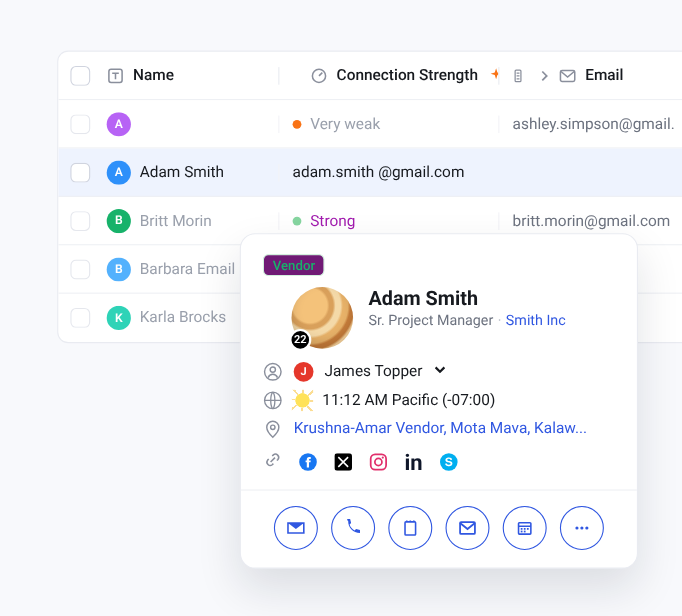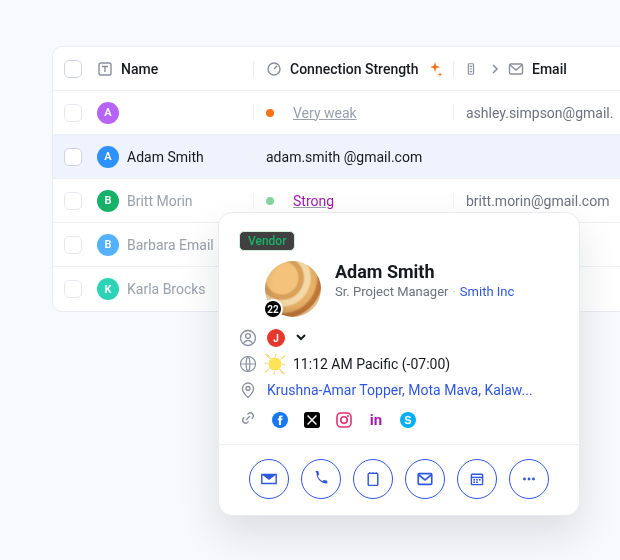--- a/index.html
+++ b/index.html
@@ -49,42 +49,42 @@
     display:inline-flex; align-items:center; justify-content:center; margin-right:8px;
   }
   .av-purple { background:#B763F5; }
   .av-blue { background:#2E90FA; }
   .av-green { background:#17B26A; }
   .av-lblue { background:#53B1FD; }
   .av-teal { background:#2ED3B7; }
 
   .name-cell { display:flex; align-items:center; color:#171A1F; }
   .name-cell.faded { color:#9AA0AC; }
-  .strength { display:flex; align-items:center; gap:19px; color:#9AA0AC;text-decoration:underline; }
+  .strength { display:flex; align-items:center; gap:8px; color:#9AA0AC; }
   .strength .dot { width:8px; height:8px; border-radius:50%; }
   .dot-orange { background:#F97316; }
   .dot-green { background:#86D5A0; }
   .email { color:#6C727F; }
   .email.active { color:#171A1F; }
 
   
   .card {
     position:absolute;
     top:212px;
     left:218px;
     width:362px;
     background:#fff;
     border:1px solid #E9EBF1;
     border-radius:14px;
     box-shadow:0 18px 40px rgba(16,24,40,0.12);
     padding:18px 20px 16px 20px;
   }
   .tag {
     display:inline-block;
-    background:#404040;
+    background:#701a75;
     color:#17B26A;
     border:1px solid #D2F0DD;
     border-radius:5px;
     font-size:12px;
     font-weight:500;
     padding:2px 8px 2px 8px;
     margin-bottom:10px;
   }
   .hero { display:flex; gap:14px; align-items:flex-start; margin-bottom:12px;}
   .big-avatar {
@@ -154,21 +154,21 @@
     </div>
     <div class="cell cell-col">
       <span class="hicon">
         <svg viewBox="0 0 16 16" width="16" height="16" fill="none" stroke="currentColor" stroke-width="1.4">
             <rect x="2" y="2" width="12" height="12" rx="2"></rect>
             <path d="M5 5.5h6M8 5.5V11"></path>
           </svg>
       </span>
       <span>Name</span>
     </div>
-    <div class="cell cell-col" style="border-left:1px solid #E9EBF1; padding-left:12px;">
+    <div class="cell cell-col" style="border-left:1px solid #E9EBF1; padding-left:28px;">
       <span class="hicon">
         <svg viewBox="0 0 16 16" width="16" height="16" fill="none" stroke="currentColor" stroke-width="1.4">
             <circle cx="8" cy="8" r="6"></circle>
             <path d="M8 8l3-3"></path>
           </svg>
       </span>
       <span>Connection Strength</span>
       <span class="spark">
         <svg viewBox="0 0 16 16" width="16" height="16" fill="currentColor">
             <path d="M8 1l1.2 3.8L13 6l-3.8 1.2L8 11l-1.2-3.8L3 6l3.8-1.2L8 1zM13 11l.6 1.9L15.5 13.5l-1.9.6L13 16l-.6-1.9L10.5 13.5l1.9-.6L13 11z"></path>
@@ -276,20 +276,21 @@
 
   <div class="info-row">
     <span class="ricon">
       <svg viewBox="0 0 18 18" width="18" height="18" fill="none" stroke="currentColor" stroke-width="1.3">
           <circle cx="9" cy="9" r="7.5"></circle>
           <circle cx="9" cy="7" r="2.4"></circle>
           <path d="M4.7 14.3c.9-2 2.5-3 4.3-3s3.4 1 4.3 3"></path>
         </svg>
     </span>
     <span class="dot-red">J</span>
+    <span>James Topper</span>
     <span class="chev">
       <svg viewBox="0 0 12 12" width="12" height="12" fill="none" stroke="currentColor" stroke-width="2">
           <path d="M2 4l4 4 4-4"></path>
         </svg>
     </span>
   </div>
 
   <div class="info-row">
     <span class="ricon">
       <svg viewBox="0 0 18 18" width="18" height="18" fill="none" stroke="currentColor" stroke-width="1.2">
@@ -301,21 +302,21 @@
     <span>11:12 AM Pacific (-07:00)</span>
   </div>
 
   <div class="info-row link">
     <span class="ricon">
       <svg viewBox="0 0 18 18" width="18" height="18" fill="none" stroke="currentColor" stroke-width="1.3">
           <path d="M9 16.5s5.5-5 5.5-9A5.5 5.5 0 003.5 7.5c0 4 5.5 9 5.5 9z"></path>
           <circle cx="9" cy="7.5" r="2"></circle>
         </svg>
     </span>
-    <span>Krushna-Amar Topper, Mota Mava, Kalaw...</span>
+    <span>Krushna-Amar Vendor, Mota Mava, Kalaw...</span>
   </div>
 
   <div class="socials">
     <span class="ricon">
       <svg viewBox="0 0 18 18" width="18" height="18" fill="none" stroke="currentColor" stroke-width="1.4">
           <path d="M7 11l4-4M8.5 5.5l1-1a3 3 0 014.2 4.2l-1 1M9.5 12.5l-1 1a3 3 0 01-4.2-4.2l1-1"></path>
         </svg>
     </span>
     <span class="soc">
       <svg viewBox="0 0 18 18" width="18" height="18">
@@ -329,21 +330,21 @@
           <path d="M4 4l10 10M14 4L4 14" stroke="#fff" stroke-width="1.6"></path>
         </svg>
     </span>
     <span class="soc">
       <svg viewBox="0 0 18 18" width="18" height="18" fill="none">
           <rect x="2" y="2" width="14" height="14" rx="4" stroke="#E1306C" stroke-width="1.6"></rect>
           <circle cx="9" cy="9" r="3.2" stroke="#E1306C" stroke-width="1.6"></circle>
           <circle cx="13" cy="5" r="1" fill="#E1306C"></circle>
         </svg>
     </span>
-    <span class="soc" style="color:#a21caf; font-weight:700; font-size:15px;">in</span>
+    <span class="soc" style="color:#0f172a; font-weight:700; font-size:20px;">in</span>
     <span class="soc">
       <svg viewBox="0 0 18 18" width="18" height="18">
           <circle cx="9" cy="9" r="8" fill="#00AFF0"></circle>
           <text x="9" y="12.5" text-anchor="middle" font-size="11" font-weight="700" fill="#fff" font-family="Arial">S</text>
         </svg>
     </span>
   </div>
 
   <div class="divider"></div>
 

